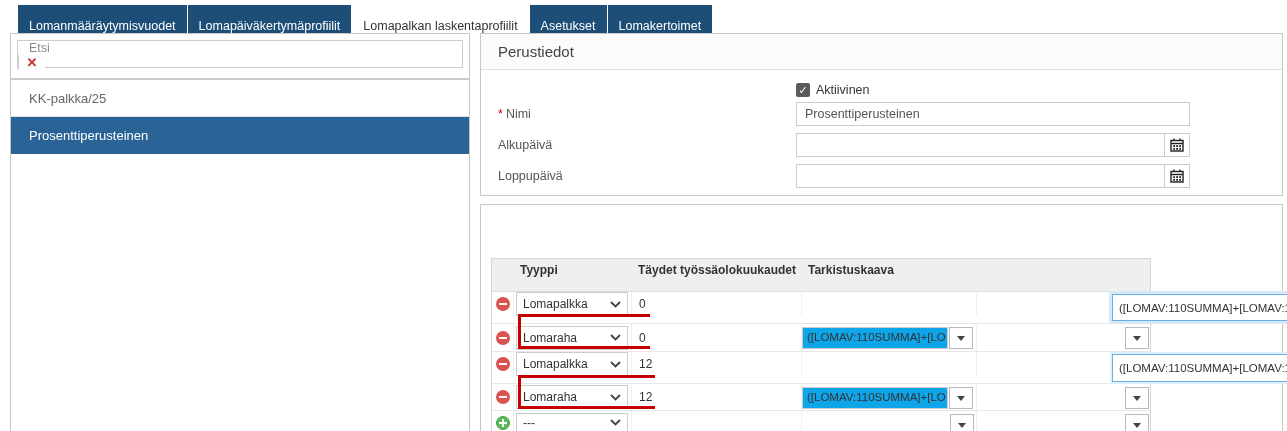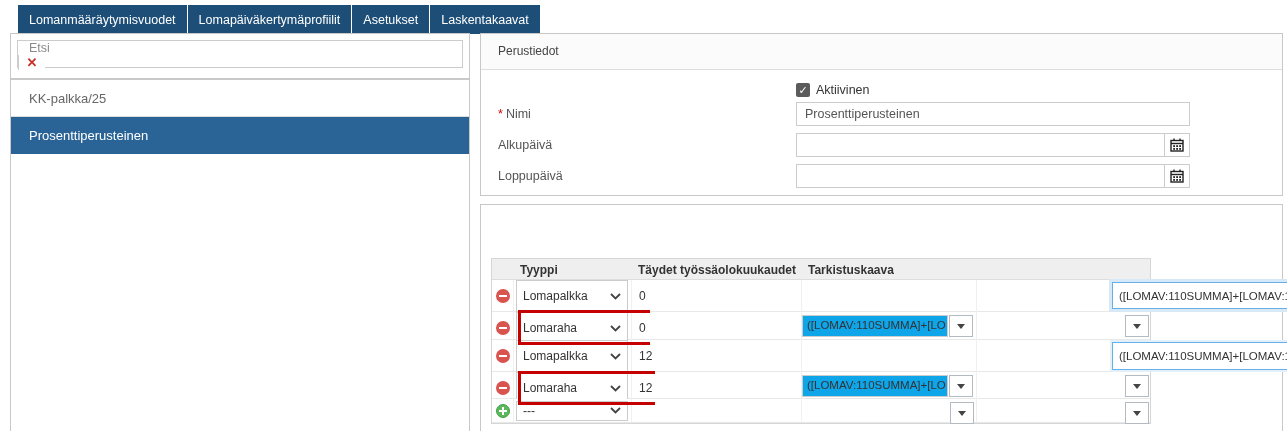--- a/index.html
+++ b/index.html
@@ -5,21 +5,21 @@
   * { margin:0; padding:0; box-sizing:border-box; }
   html,body { background:#fff; }
   body {
     position:relative; width:1287px; height:431px; overflow:hidden;
     font-family:"Liberation Sans", sans-serif; font-size:12.5px; color:#333;
   }
 
   
   .tabbar { position:absolute; left:18px; top:5px; display:flex; }
   .tab {
-    background:var(--tab-navy); color:#fff; padding:8px 11px 7px;
+    background:var(--tab-navy); color:#fff; padding:14px 11px 7px;
     margin-right:1px; white-space:nowrap; cursor:default; font-size:12.5px;
   }
   .tab.active { background:#fff; color:#333; }
 
   
   .sidebar {
     position:absolute; left:10px; top:33px; width:460px; height:398px;
     border:1px solid #c8c8c8; border-bottom:none; background:#fff;
   }
   .search-wrap {
@@ -43,21 +43,21 @@
   }
   .side-item.selected { background:var(--selected-blue); color:#fff; border-bottom-color:var(--selected-blue); }
 
   
   .panel {
     position:absolute; left:480px; width:803px; border:1px solid #c8c8c8; background:#fff;
   }
   #panel-perustiedot { top:33px; height:163px; }
   #panel-laskenta   { top:204px; height:240px; }
   .panel-header {
-    height:36px; line-height:35px; padding-left:17px; font-size:12px;
+    height:36px; line-height:35px; padding-left:17px; font-size:15px;
     color:#444; background:#fbfbfb; border-bottom:1px solid #ddd; white-space:nowrap;
   }
 
   
   .row-aktiivinen { position:absolute; left:315px; top:49px; display:flex; align-items:center; }
   .checkbox {
     width:14px; height:14px; background:#5b5b5b; border-radius:2px; color:#fff;
     font-size:11px; line-height:14px; text-align:center; cursor:pointer;
   }
   .chk-label { margin-left:6px; color:#333; }
@@ -76,37 +76,37 @@
   }
 
   
   .ltable { position:absolute; left:10px; top:53px; width:660px; border:1px solid #d6d6d6; background:#fff; }
   .trow {
     display:grid; grid-template-columns:22px 118px 170px 175px 175px;
     position:relative; background:#fff; border-bottom:1px solid #e8e8e8;
   }
   .trow > div { border-right:1px solid #f0f0f0; position:relative; }
   .trow > div:last-child { border-right:none; }
-  .thead { height:21px; background:#efefef; border-bottom:1px solid #ddd; }
+  .thead { height:33px; background:#efefef; border-bottom:1px solid #ddd; }
   .thead > div {
     font-weight:bold; font-size:12px; color:#333; padding:4px 0 0 6px;
     white-space:nowrap; overflow:visible; border-right:none;
   }
   .r1 { height:32px; } .r2 { height:28px; } .r3 { height:32px; } .r4 { height:27px; } .r5 { height:24px; }
 
   .icon-cell { display:flex; align-items:center; justify-content:center; }
   .minus-ico { width:14px; height:14px; border-radius:50%; background:var(--danger-red); position:relative; cursor:pointer; }
   .minus-ico::after { content:""; position:absolute; left:3px; right:3px; top:6px; height:2px; background:#fff; }
   .plus-ico { width:14px; height:14px; border-radius:50%; background:var(--success-green); border:1px solid #43a043; position:relative; cursor:pointer; }
   .plus-ico::after { content:""; position:absolute; left:2px; right:2px; top:5px; height:2px; background:#fff; }
   .plus-ico::before { content:""; position:absolute; top:2px; bottom:2px; left:5px; width:2px; background:#fff; }
 
   .sel-cell { display:flex; align-items:center; }
   .select {
-    width:112px; height:32px; margin-left:2px; border:1px solid #ccc; background:#fff;
+    width:112px; height:24px; margin-left:2px; border:1px solid #ccc; background:#fff;
     display:flex; align-items:center; justify-content:space-between;
     padding:0 6px; font-size:12px; color:#333; cursor:pointer; white-space:nowrap;
   }
   .r5 .select { height:20px; }
   .chev { flex:none; margin-left:4px; }
 
   .months-cell { display:flex; align-items:center; font-size:12px; color:#333; padding-left:7px; }
 
   .ta {
     position:absolute; z-index:5; left:310px; top:2px; background:#fff;
@@ -137,22 +137,23 @@
   }
   .r1 .hl { top:-2px; width:132px; height:35px; }
   .r3 .hl { top:-1px; width:137px; height:34px; }
 </style>
 </head>
 <body>
 
 <div class="tabbar">
   <div class="tab">Lomanmääräytymisvuodet</div>
   <div class="tab">Lomapäiväkertymäprofiilit</div>
+  <div class="tab active">Lomapalkan laskentaprofiilit</div>
   <div class="tab">Asetukset</div>
-  <div class="tab">Laskentakaavat</div>
+  <div class="tab">Lomakertoimet</div>
 </div>
 
 <div class="sidebar">
   <div class="search-wrap">
     <input class="search-input" type="text" placeholder="Etsi" style="">
     <button class="clear-btn">
       <span>✕</span>
     </button>
   </div>
   <div class="side-list">

